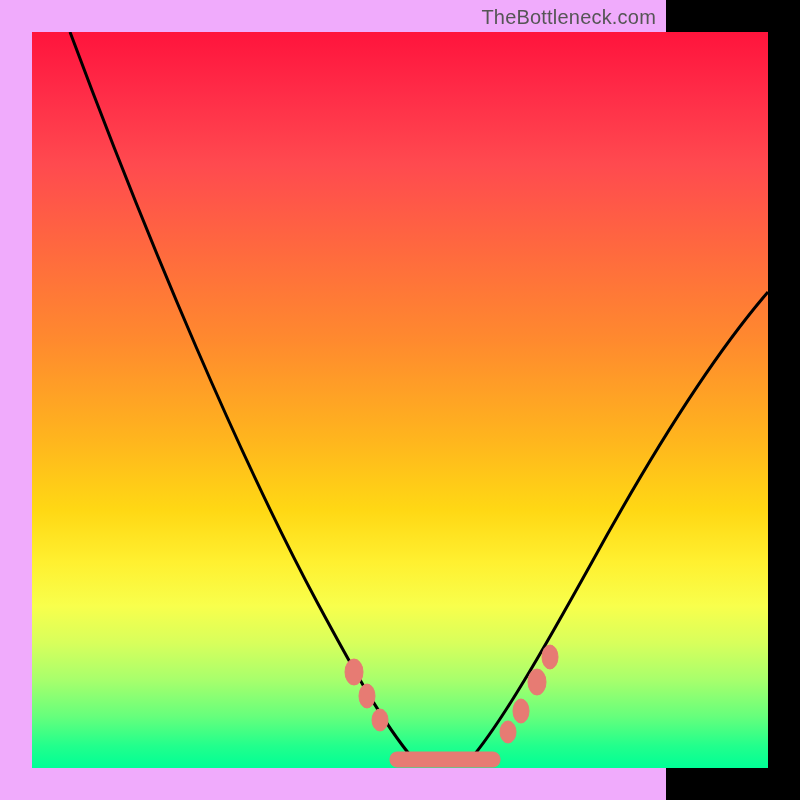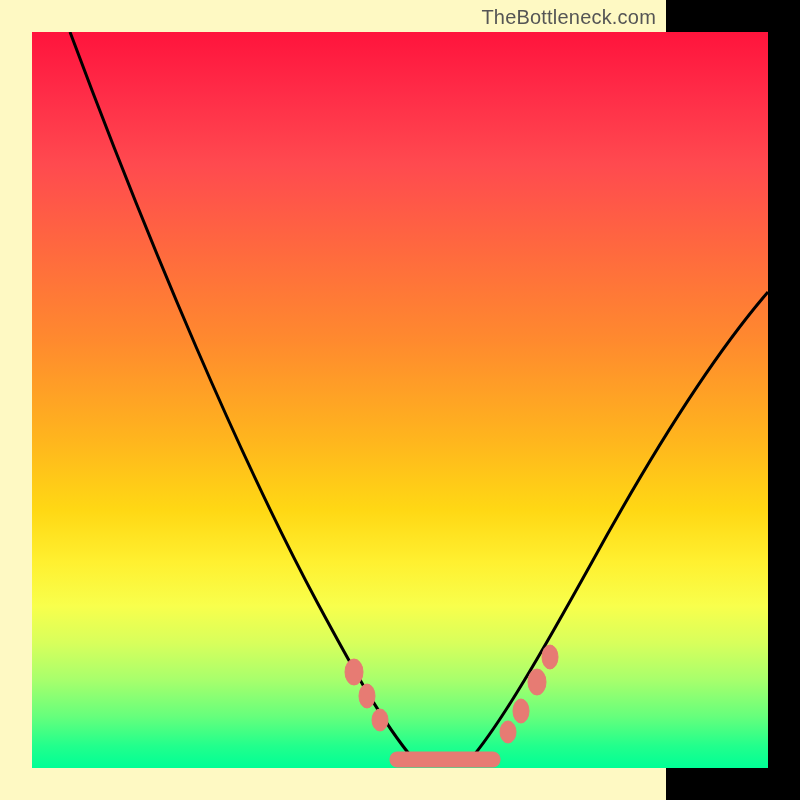--- a/index.html
+++ b/index.html
@@ -8,21 +8,21 @@
     width: 800px;
     height: 800px;
     background: #000;
     overflow: hidden;
     font-family: Arial, Helvetica, sans-serif;
   }
   .frame {
     position: relative;
     width: 666px;
     height: 800px;
-    background: #fef9c3;
+    background: #f0abfc;
   }
   .plot-area {
     position: absolute;
     left: 32px;
     top: 32px;
     width: 736px;
     height: 736px;
     
     background: linear-gradient(
       to bottom,

